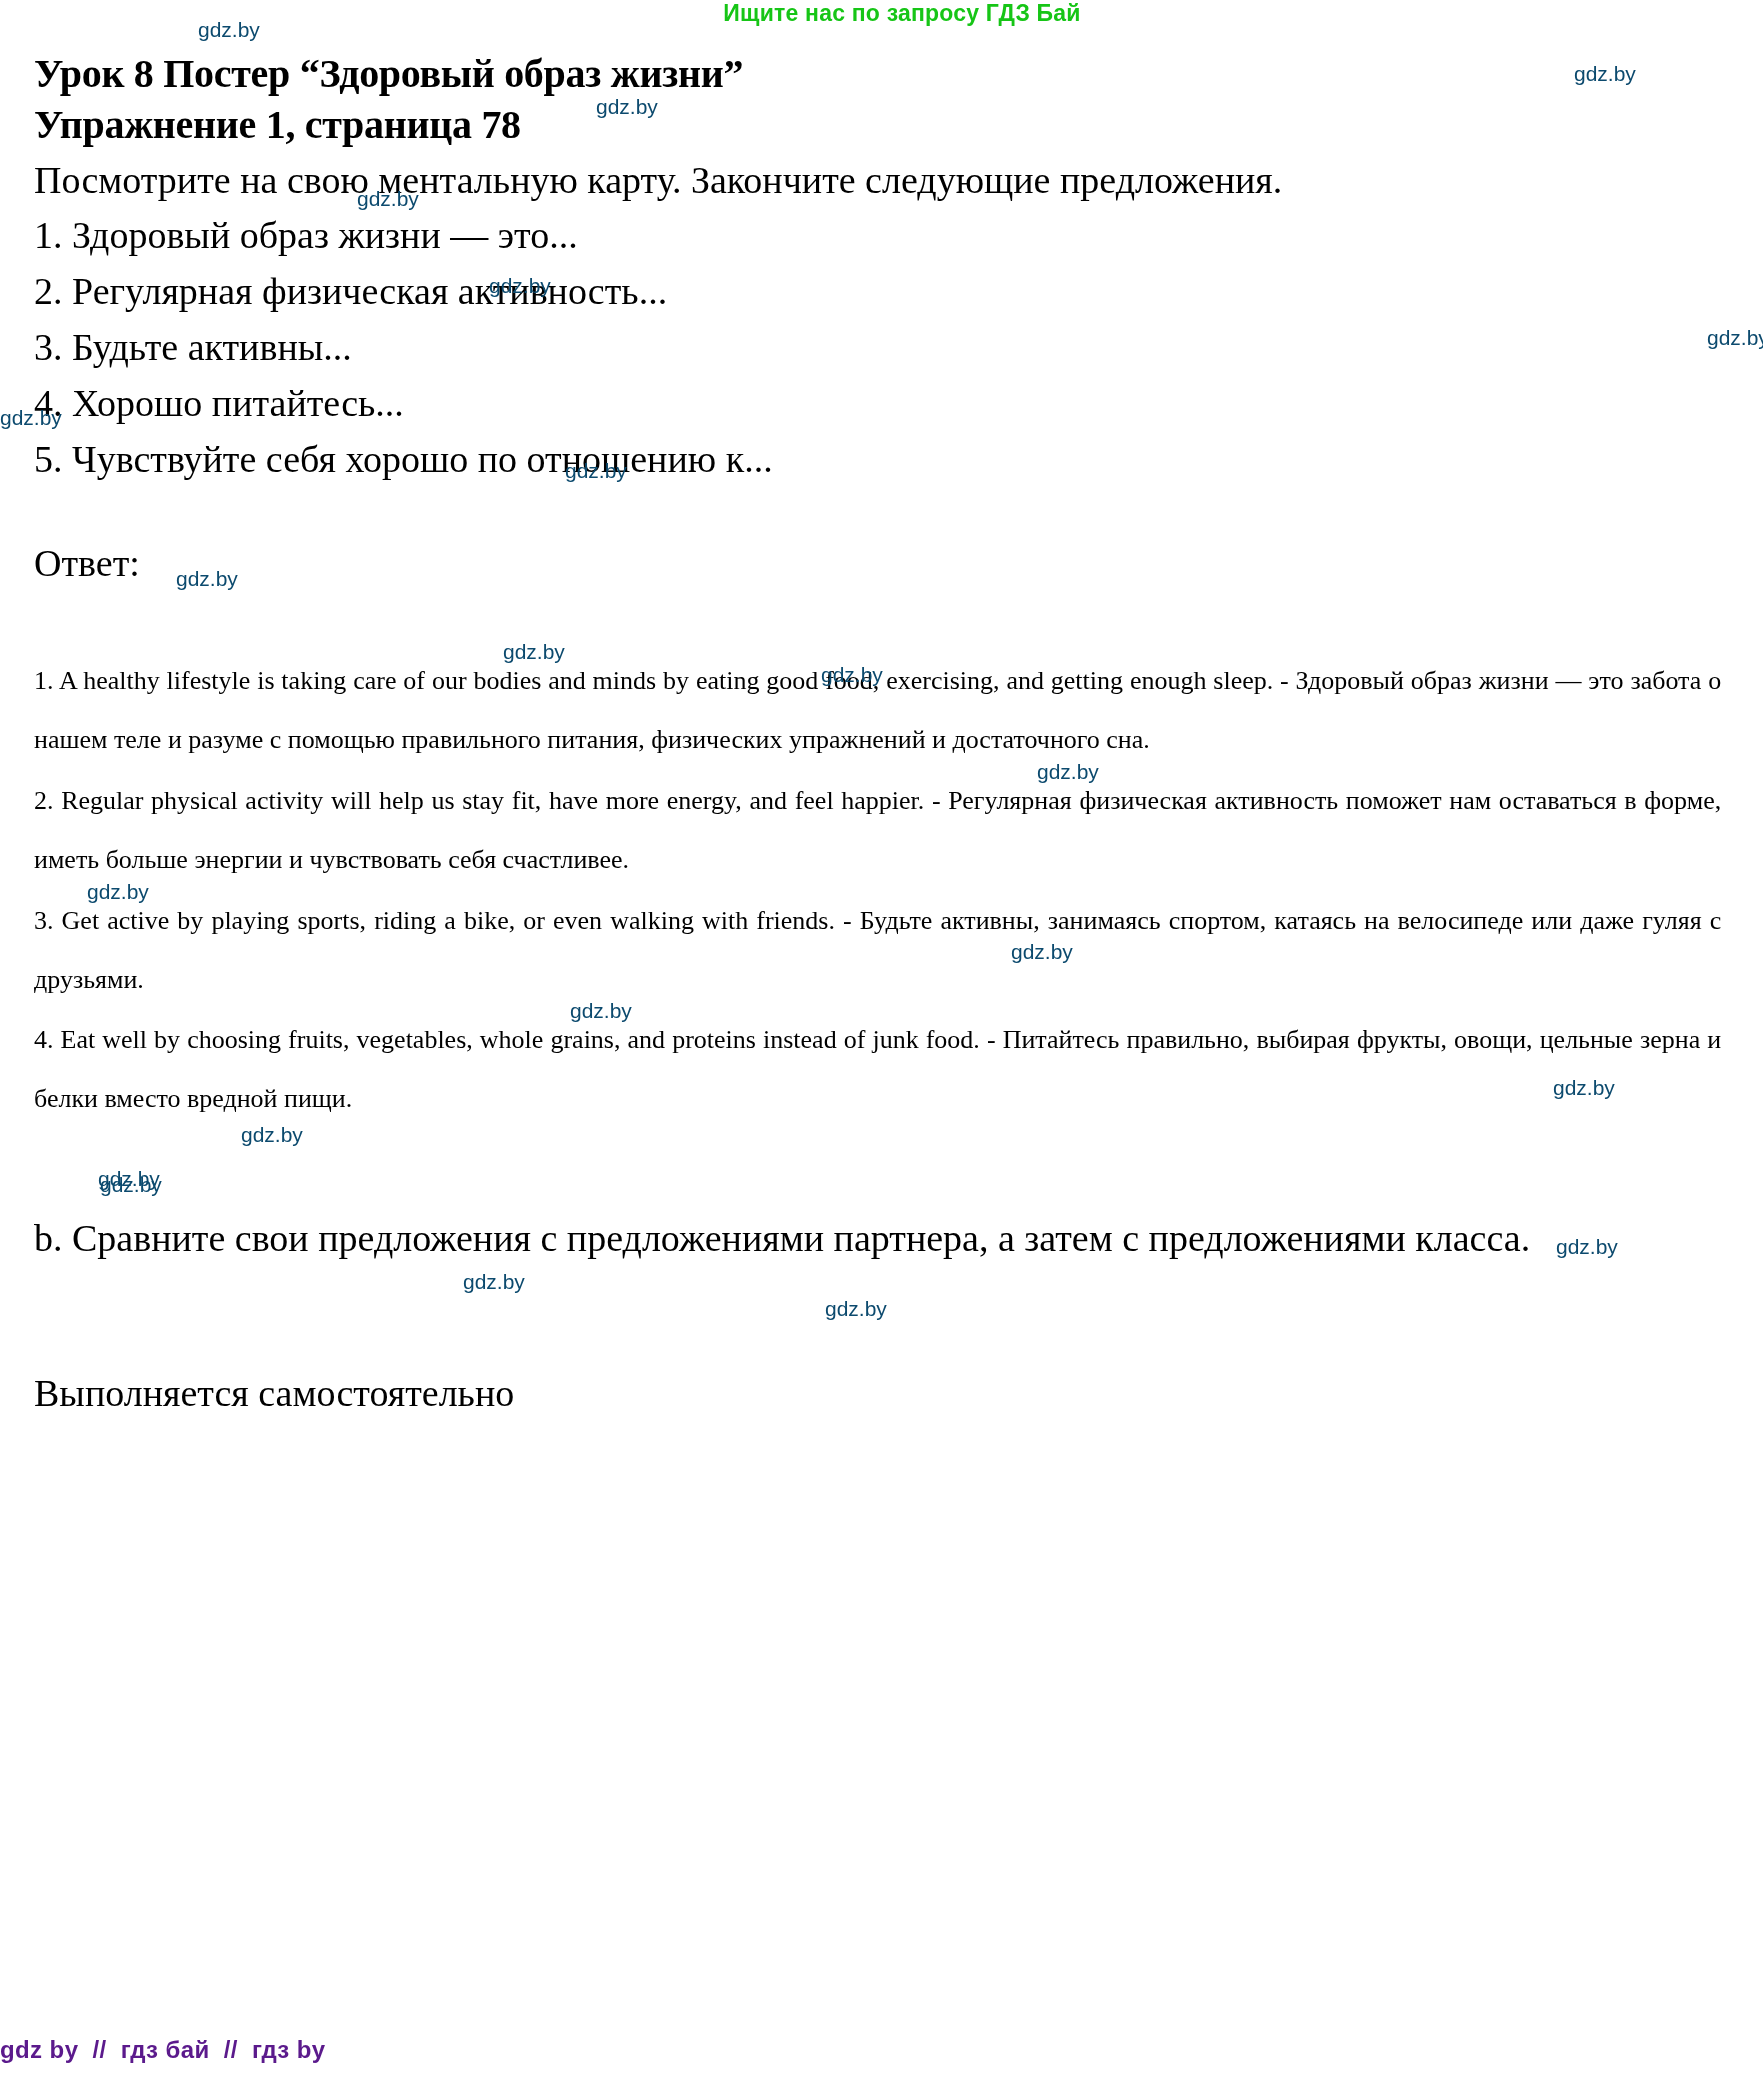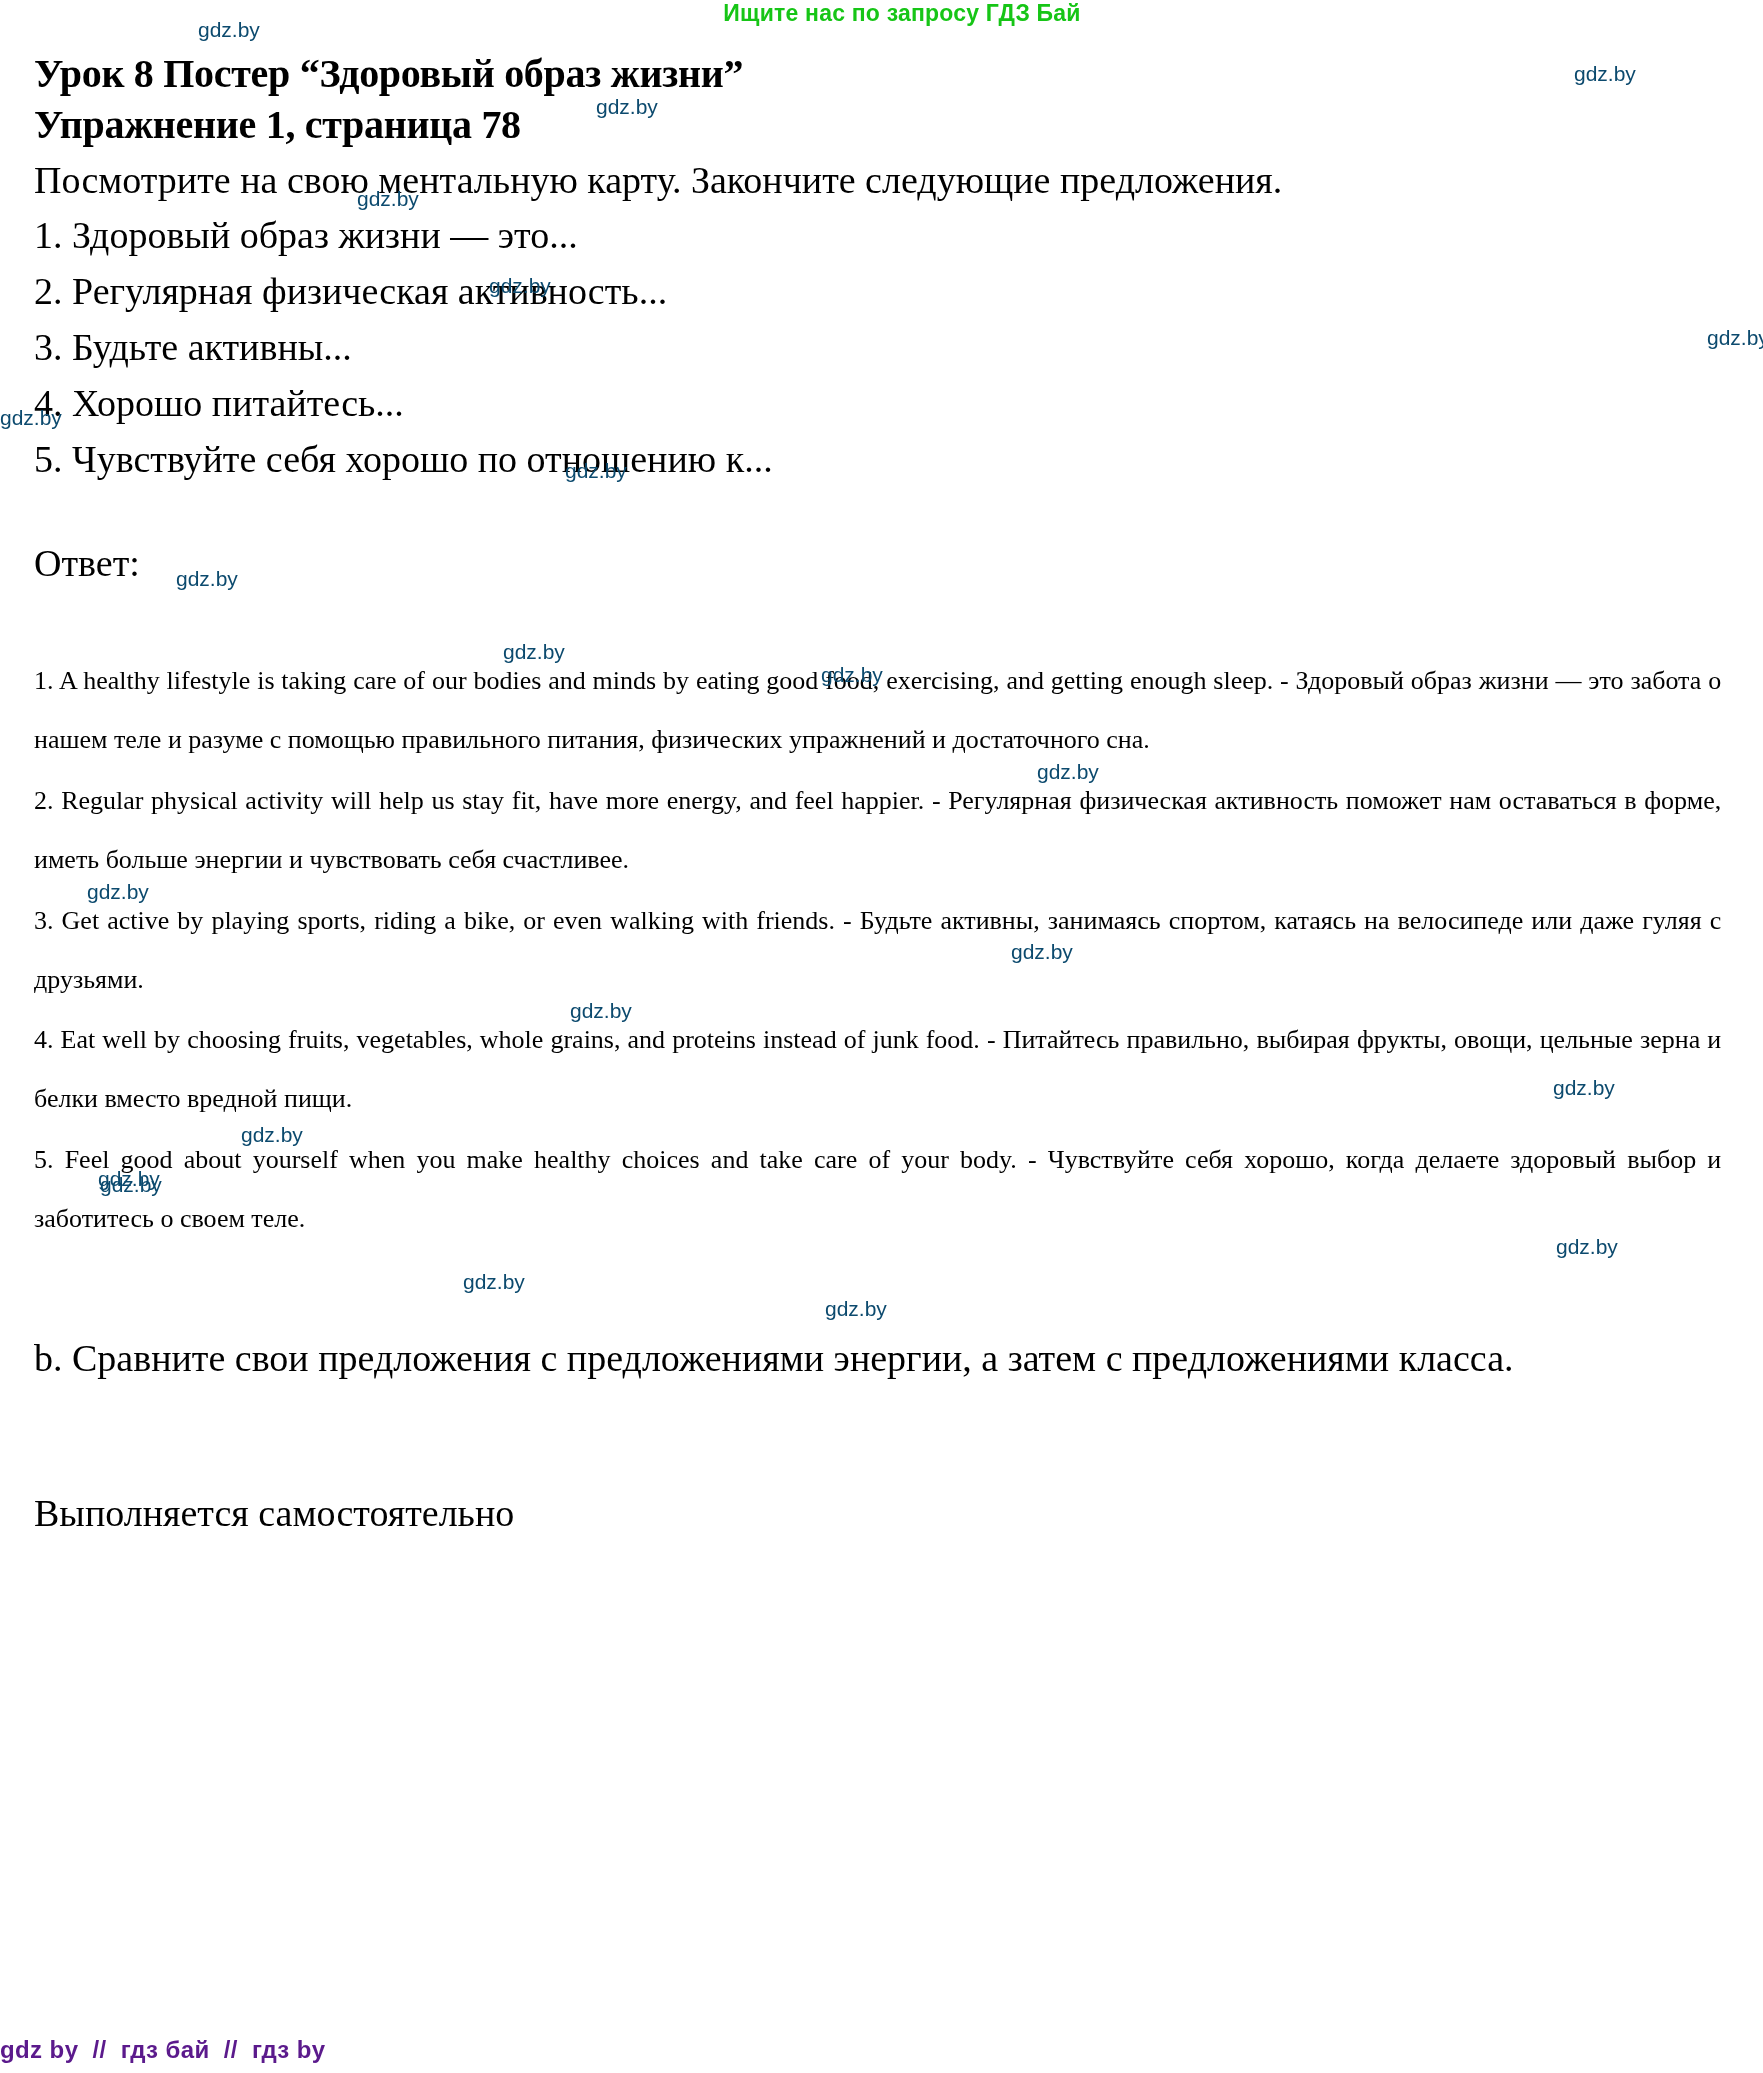--- a/index.html
+++ b/index.html
@@ -150,24 +150,23 @@
       <p class="task-line">5. Чувствуйте себя хорошо по отношению к...</p>
     </div>
 
     <p class="answer-label">Ответ:</p>
 
     <div class="answers">
       <p class="ans-p">1. A healthy lifestyle is taking care of our bodies and minds by eating good food, exercising, and getting enough sleep. - Здоровый образ жизни — это забота о нашем теле и разуме с помощью правильного питания, физических упражнений и достаточного сна.</p>
       <p class="ans-p">2. Regular physical activity will help us stay fit, have more energy, and feel happier. - Регулярная физическая активность поможет нам оставаться в форме, иметь больше энергии и чувствовать себя счастливее.</p>
       <p class="ans-p">3. Get active by playing sports, riding a bike, or even walking with friends. - Будьте активны, занимаясь спортом, катаясь на велосипеде или даже гуляя с друзьями.</p>
       <p class="ans-p">4. Eat well by choosing fruits, vegetables, whole grains, and proteins instead of junk food. - Питайтесь правильно, выбирая фрукты, овощи, цельные зерна и белки вместо вредной пищи.</p>
-      <p class="ans-p">5. Feel good about yourself when you make healthy choices and take care of your body. - Чувствуйте себя хорошо, когда делаете здоровый выбор и заботитесь о своем теле.</p>
     </div>
 
-    <p class="part-b">b. Сравните свои предложения с предложениями энергии, а затем с предложениями класса.</p>
+    <p class="part-b">b. Сравните свои предложения с предложениями партнера, а затем с предложениями класса.</p>
 
     <p class="selfwork">Выполняется самостоятельно</p>
 
   </div>
 
   <div id="watermark-layer">
       <div class="wm" style="left: 198px; top: 17.6px;">gdz.by</div>
       <div class="wm" style="left: 1574px; top: 62px;">gdz.by</div>
       <div class="wm" style="left: 596px; top: 95px;">gdz.by</div>
       <div class="wm" style="left: 357px; top: 187px;">gdz.by</div>

